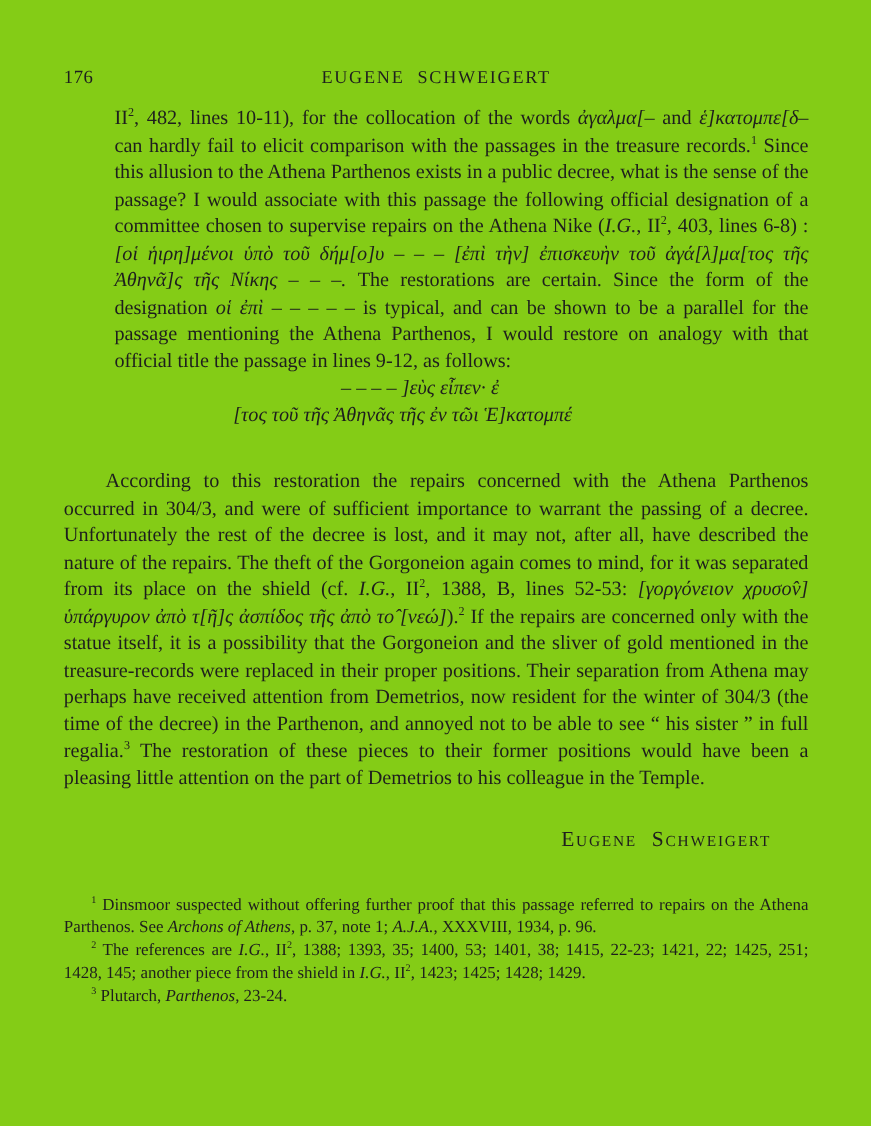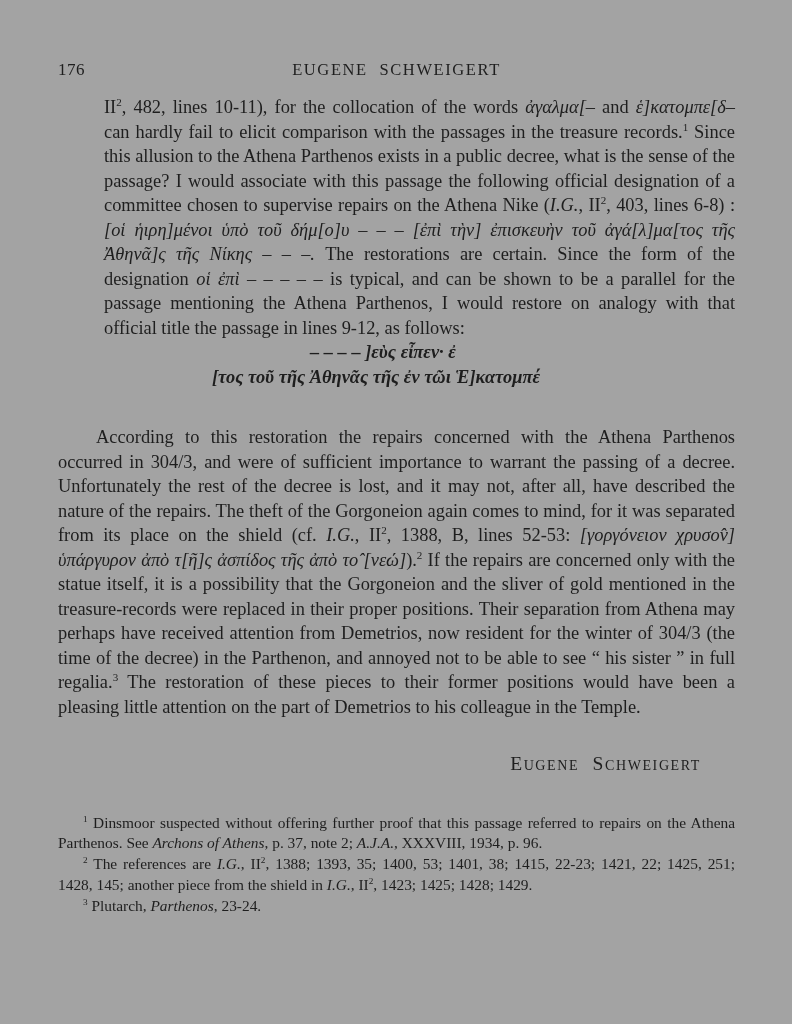--- a/index.html
+++ b/index.html
@@ -5,21 +5,21 @@
   html, body {
     margin: 0;
     padding: 0;
     background: #ffffff;
   }
   .page {
     position: relative;
     width: 792px;
     height: 1024px;
     box-sizing: border-box;
-    background: #a3a3a3;
+    background: #84cc16;
     color: #1e1e1e;
     font-family: "Liberation Serif", "DejaVu Serif", serif;
     padding: 60px 57px 0 58px;
     overflow: hidden;
   }
   .header {
     position: relative;
     height: 19px;
   }
   .pagenum {
@@ -44,21 +44,21 @@
   .para {
     margin: 0;
     text-align: justify;
   }
   .p1 { margin-top: 16px; margin-left: 46px; }
   .p2 { margin-top: 36px; text-indent: 38px; }
   .quote {
     margin-left: 154px;
     font-style: italic;
   }
-  .qline { white-space: nowrap; font-weight: bold; }
+  .qline { white-space: nowrap; }
   .q1 { text-indent: 98px; }
   .g { font-style: italic; }
   .i { font-style: italic; }
   .sup {
     font-size: 60%;
     vertical-align: super;
     line-height: 0;
   }
   .signature {
     margin-top: 33px;
@@ -97,19 +97,19 @@
     <div class="quote">
       <div class="qline q1">– – – – ]εὺς εἶπεν· ἐ</div>
       <div class="qline">[τος τοῦ τῆς Ἀθηνᾶς τῆς ἐν τῶι Ἑ]κατομπέ</div>
     </div>
 
     <p class="para p2"><span>According to this restoration the repairs concerned with the Athena Parthenos occurred in 304/3, and were of sufficient importance to warrant the passing of a decree. Unfortunately the rest of the decree is lost, and it may not, after all, have described the nature of the repairs. The theft of the Gorgoneion again comes to mind, for it was separated from its place on the shield (cf. </span><span class="i">I.G.</span><span>, II</span><span class="sup">2</span><span>, 1388, B, lines 52-53: </span><span class="g">[γοργόνειον χρυσο̂ν] ὑπάργυρον ἀπὸ τ[ῆ]ς ἀσπίδος τῆς ἀπὸ το̂ [νεώ]</span><span>).</span><span class="sup">2</span><span> If the repairs are concerned only with the statue itself, it is a possibility that the Gorgoneion and the sliver of gold mentioned in the treasure-records were replaced in their proper positions. Their separation from Athena may perhaps have received attention from Demetrios, now resident for the winter of 304/3 (the time of the decree) in the Parthenon, and annoyed not to be able to see “ his sister ” in full regalia.</span><span class="sup">3</span><span> The restoration of these pieces to their former positions would have been a pleasing little attention on the part of Demetrios to his colleague in the Temple.</span></p>
 
     <div class="signature">Eugene Schweigert</div>
 
     <div class="footnotes">
-      <p class="fn"><span class="sup">1</span><span> Dinsmoor suspected without offering further proof that this passage referred to repairs on the Athena Parthenos. See </span><span class="i">Archons of Athens</span><span>, p. 37, note 2; </span><span class="i">A.J.A.</span><span>, XXXVIII, 1934, p. 96.</span></p>
+      <p class="fn"><span class="sup">1</span><span> Dinsmoor suspected without offering further proof that this passage referred to repairs on the Athena Parthenos. See </span><span class="i">Archons of Athens</span><span>, p. 37, note 1; </span><span class="i">A.J.A.</span><span>, XXXVIII, 1934, p. 96.</span></p>
       <p class="fn"><span class="sup">2</span><span> The references are </span><span class="i">I.G.</span><span>, II</span><span class="sup">2</span><span>, 1388; 1393, 35; 1400, 53; 1401, 38; 1415, 22-23; 1421, 22; 1425, 251; 1428, 145; another piece from the shield in </span><span class="i">I.G.</span><span>, II</span><span class="sup">2</span><span>, 1423; 1425; 1428; 1429.</span></p>
       <p class="fn"><span class="sup">3</span><span> Plutarch, </span><span class="i">Parthenos</span><span>, 23-24.</span></p>
     </div>
 
   </div>
 </div>
 
 </body></html>

